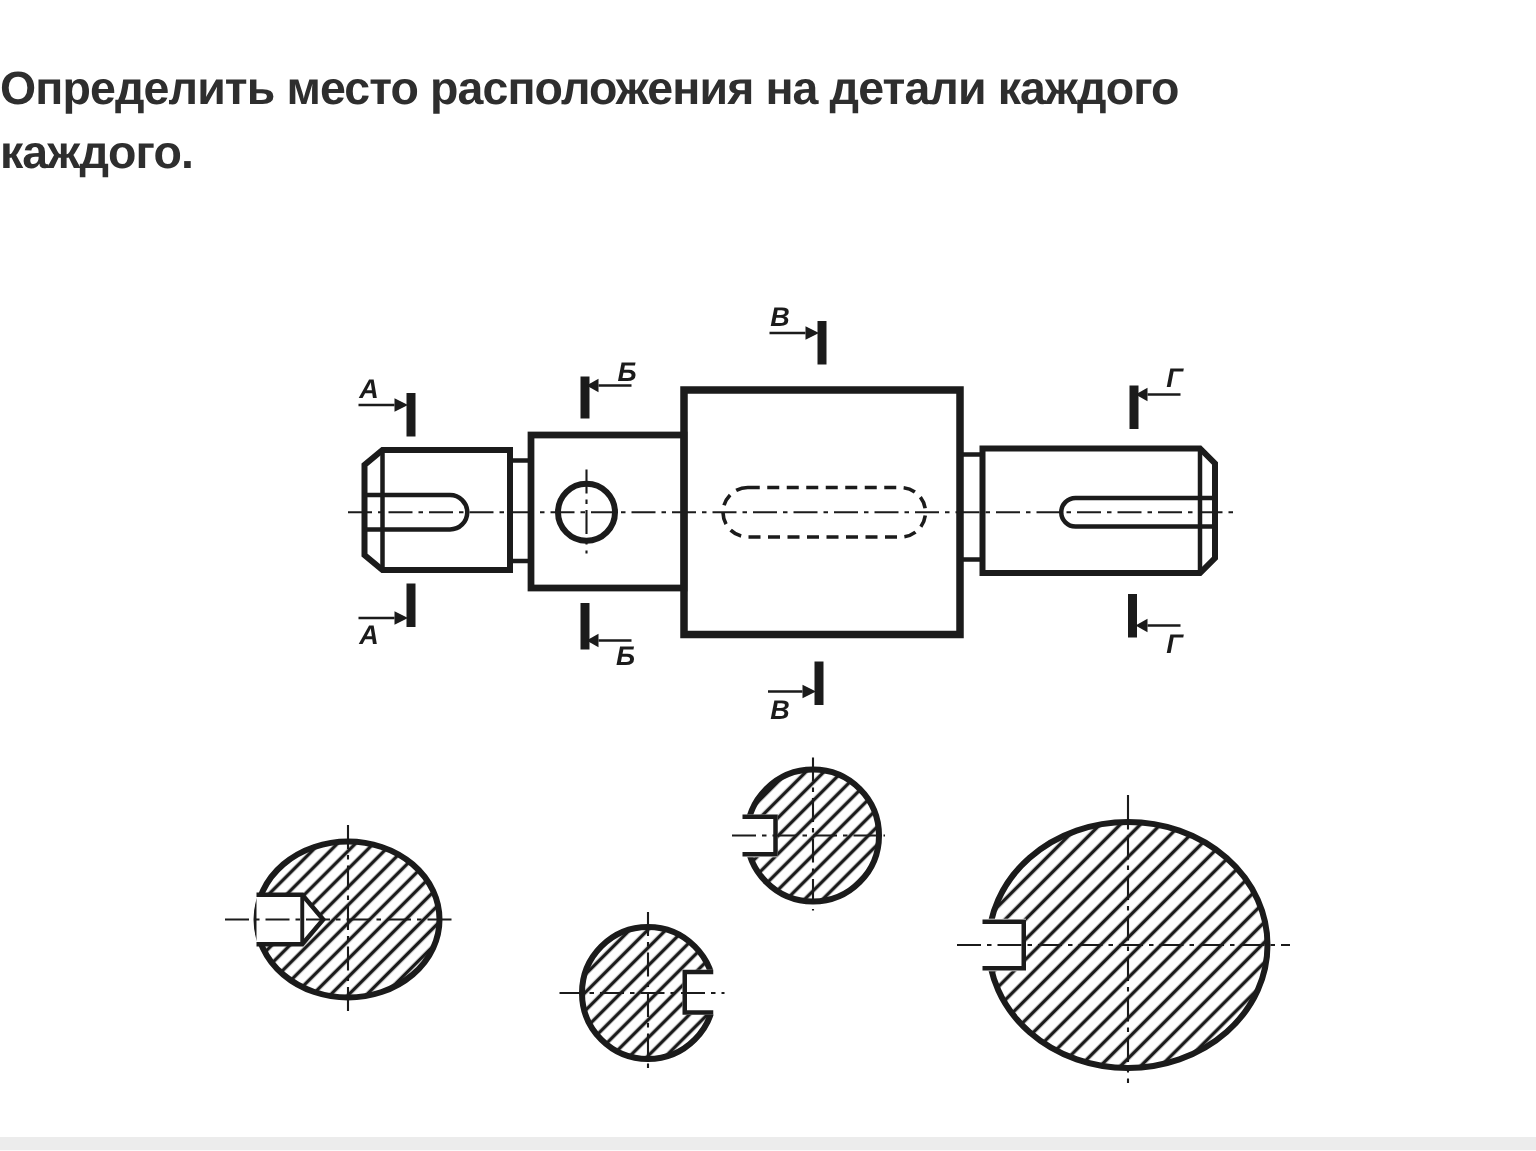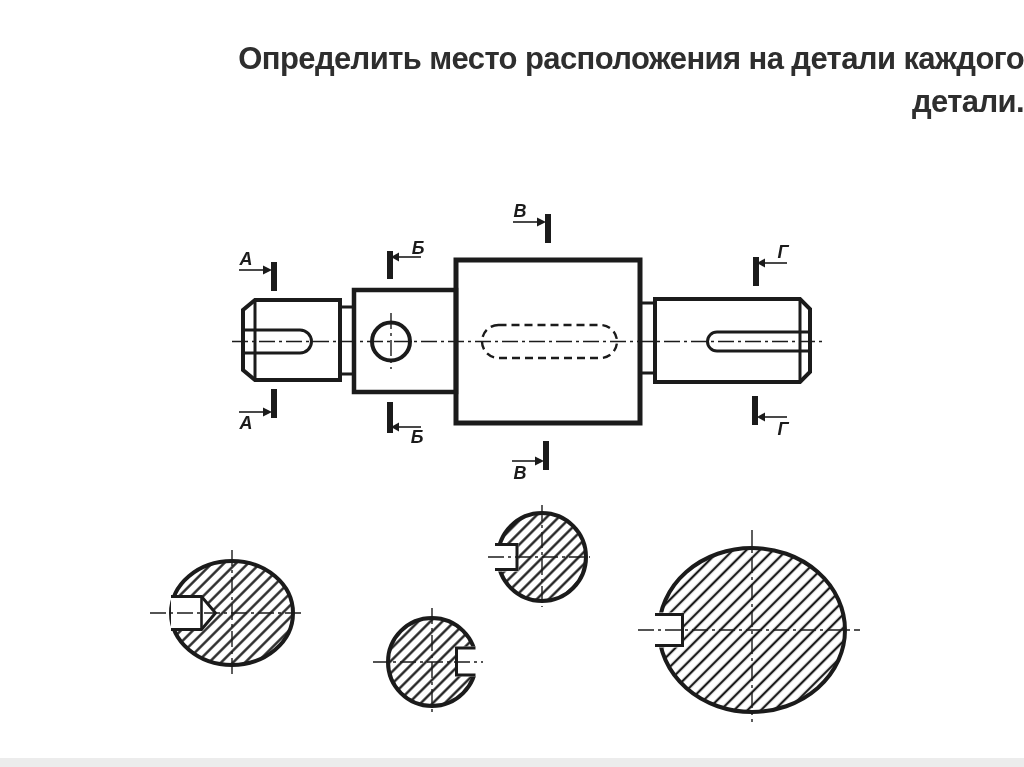--- a/index.html
+++ b/index.html
@@ -1,19 +1,19 @@
 <!DOCTYPE html>
 <html style="--ink: #1b1b1b; --bg: #ffffff; --footer: #ececec; --title: #2e2e2e;"><head>
 <meta charset="utf-8">
 <style>
   :root { --ink:#1b1b1b; --bg:#ffffff; --footer:#ececec; --title:#2e2e2e; }
   * { margin:0; padding:0; box-sizing:border-box; }
   html,body { width:1024px; height:767px; background:var(--bg); overflow:hidden; }
   .page { position:relative; width:1024px; height:767px; background:var(--bg); }
-  .title { position:absolute; top:37px; left:0; width:100%; text-align:right;
+  .title { position:absolute; top:37px; left:0; width:100%; text-align:left;
            font-family:"Liberation Sans", sans-serif; font-weight:700; font-size:31px;
            line-height:43px; color:var(--title); letter-spacing:-0.6px; }
   svg.drawing { position:absolute; left:0; top:0; }
   .outline { stroke:var(--ink); fill:none; }
   .thick4 { stroke-width:4; }
   .thick45 { stroke-width:4.5; }
   .thick5 { stroke-width:5; }
   .thin3 { stroke-width:3; }
   .centerline { stroke:var(--ink); stroke-width:1.4; fill:none; stroke-dasharray:16 4 3 4; }
   .hiddenline { stroke:var(--ink); stroke-width:2.4; fill:none; stroke-dasharray:8 5; }
@@ -28,21 +28,21 @@
   .notch { fill:#ffffff; stroke:var(--ink); stroke-width:3; }
   .eraser { fill:#ffffff; stroke:none; }
   .footer-bar { position:absolute; left:0; bottom:0; width:100%; height:9px; background:var(--footer); }
 </style>
 </head>
 <body>
 
 <div class="page">
   <div class="title">
     <div>Определить место расположения на детали каждого</div>
-    <div>детали.</div>
+    <div>каждого.</div>
   </div>
 
   <svg class="drawing" width="1024" height="767" viewBox="0 0 1024 767">
     <defs>
       <pattern id="hatchS" patternUnits="userSpaceOnUse" width="8.5" height="8.5" patternTransform="rotate(-45)">
         <line x1="0" y1="4.25" x2="8.5" y2="4.25" stroke="#1b1b1b" stroke-width="2.3"></line>
       </pattern>
       <pattern id="hatchL" patternUnits="userSpaceOnUse" width="9.5" height="9.5" patternTransform="rotate(-45)">
         <line x1="0" y1="4.75" x2="9.5" y2="4.75" stroke="#1b1b1b" stroke-width="2.3"></line>
       </pattern>

